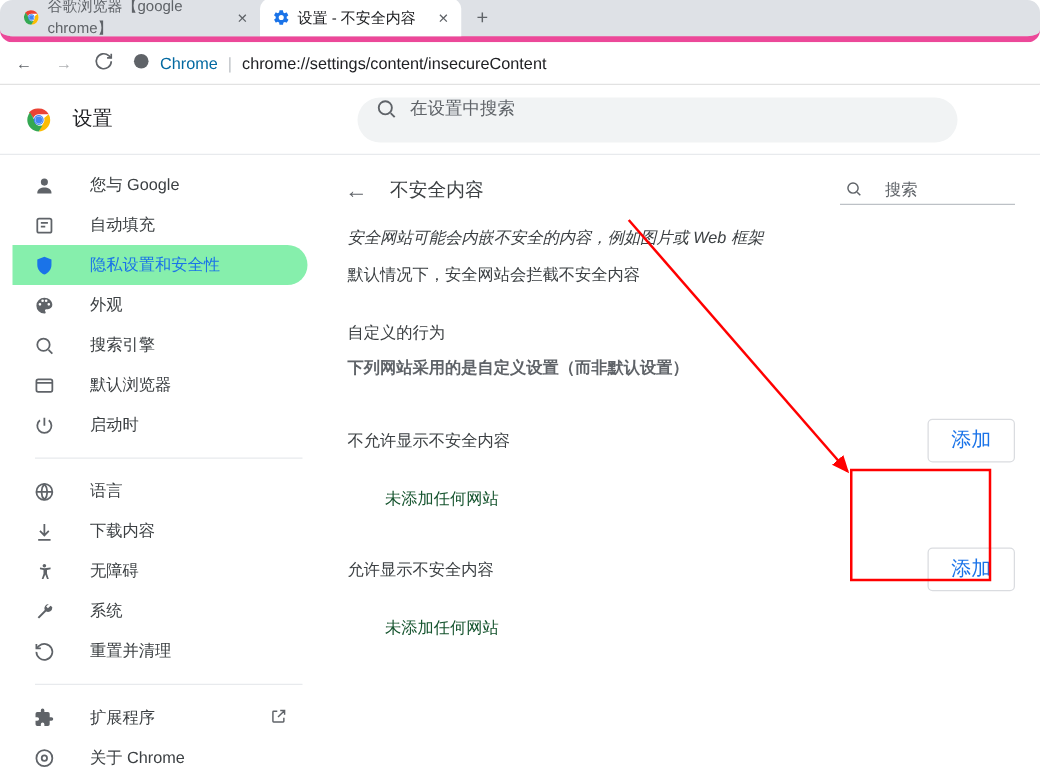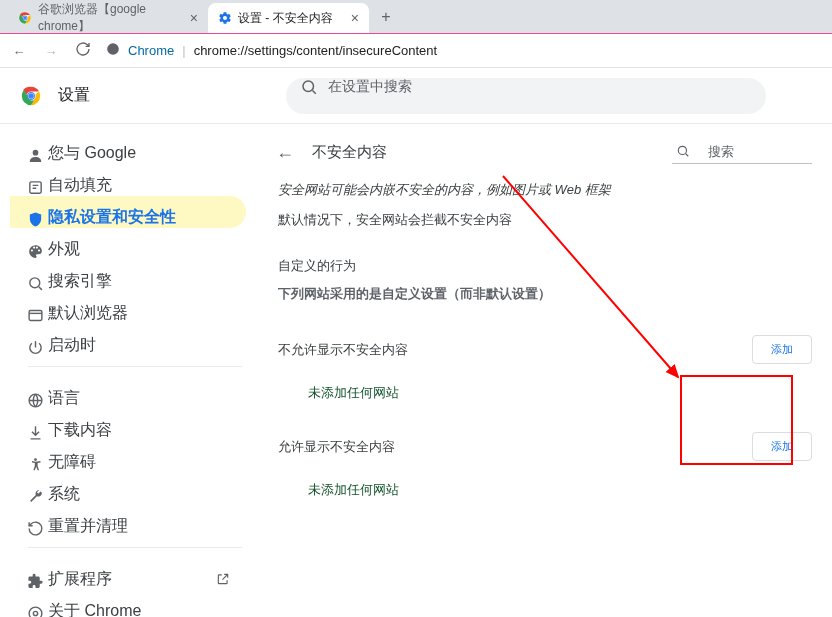--- a/index.html
+++ b/index.html
@@ -1,19 +1,19 @@
 <!DOCTYPE html>
 <html><head>
   <meta charset="utf-8">
   <style>
     * { box-sizing: border-box; margin: 0; padding: 0; }
     body { font-family: "Segoe UI", "Microsoft YaHei", Arial, sans-serif; font-size: 13px; color: #202124; background: #fff; width: 832px; height: 617px; overflow: hidden; position: relative; }
     
     
-    .tabstrip { height: 34px; background: #dee1e6; display: flex; align-items: flex-end; padding-left: 8px; border-bottom: 1px solid #ec4899; }
+    .tabstrip { height: 34px; background: #dee1e6; display: flex; align-items: flex-end; padding-left: 8px; border-bottom: 5px solid #ec4899; border-radius: 10px; }
     .tab { display: flex; align-items: center; height: 30px; padding: 0 10px; background: #dee1e6; border-radius: 8px 8px 0 0; max-width: 200px; font-size: 12px; color: #5f6368; gap: 6px; }
     .tab.active { background: #fff; color: #202124; }
     .tab .favicon { width: 14px; height: 14px; display: inline-flex; align-items: center; justify-content: center; }
     .tab .close { margin-left: 12px; font-size: 14px; color: #5f6368; }
     .newtab { width: 26px; text-align: center; color: #5f6368; font-size: 16px; margin-left: 4px; align-self: center; }
     
     .navbar { height: 34px; background: #fff; display: flex; align-items: center; padding: 0 10px; gap: 14px; border-bottom: 1px solid #e2e2e2; }
     .navicon { color: #5f6368; width: 18px; text-align: center; }
     .url { display: flex; align-items: center; gap: 8px; color: #5f6368; font-size: 13px; }
     .urltext { color: #202124; text-align: right; }
@@ -21,22 +21,22 @@
     
     .header { height: 56px; display: flex; align-items: center; padding: 0 20px; border-bottom: 1px solid #e8eaed; gap: 16px; }
     .header .logo { width: 22px; height: 22px; }
     .header .title { font-size: 16px; font-weight: 500; }
     .searchbox { margin-left: 180px; display: flex; background: #f1f3f4; border-radius: 20px; height: 36px; padding: 0 14px; width: 480px; gap: 10px; color: #5f6368; font-size: 14px; }
     
     .body { display: flex; height: calc(617px - 34px - 34px - 56px); }
     
     
     .sidebar { width: 258px; padding: 8px 0 8px 10px; overflow-y: auto; }
-    .side-item { display: flex; align-items: flex-end; gap: 4px; height: 32px; padding: 0 16px; font-size: 16px; color: #5f6368; border-radius: 0 16px 16px 0; margin-right: 12px; cursor: pointer; }
-    .side-item.active { background: #fef9c3; color: #1a73e8; font-weight: 700; }
+    .side-item { display: flex; align-items: center; gap: 28px; height: 32px; padding: 0 16px; font-size: 13px; color: #5f6368; border-radius: 0 16px 16px 0; margin-right: 12px; cursor: pointer; }
+    .side-item.active { background: #86efac; color: #1a73e8; font-weight: 400; }
     .side-item .sicon { width: 18px; text-align: center; display: inline-flex; align-items: center; justify-content: center; }
     .side-label { color: #3c4043; }
     .side-item.active .side-label { color: #1a73e8; }
     .side-divider { border-top: 1px solid #e8eaed; margin: 10px 16px 10px 18px; }
     .ext-icon { margin-left: auto; }
     
     
     .content { flex: 1; padding: 14px 20px 20px 14px; position: relative; }
     .content-header { display: flex; align-items: center; gap: 14px; margin-bottom: 12px; }
     .back-arrow { font-size: 18px; color: #5f6368; padding: 4px; }
@@ -46,21 +46,21 @@
     .desc { font-size: 13px; color: #3c4043; margin: 14px 0 12px 6px; font-style: italic; }
     .desc2 { font-size: 13px; color: #3c4043; margin: 0 0 28px 6px; }
     
     .section-title { font-size: 13px; color: #3c4043; margin: 18px 0 10px 6px; }
     .section-sub { font-size: 13px; color: #5f6368; margin: 0 0 26px 6px; font-weight: bold; }
     
     .row { display: flex; align-items: center; margin: 0 0 0 6px; padding: 6px 0; }
     .row-title { font-size: 13px; color: #3c4043; flex: 1; }
     .empty { font-size: 13px; color: #14532d; margin: 14px 0 24px 36px; }
     
-    .add-btn { background: #fff; border: 1px solid #dadce0; color: #1a73e8; font-size: 11px; padding: 6px 18px; border-radius: 4px; cursor: pointer; }
+    .add-btn { background: #fff; border: 1px solid #dadce0; color: #1a73e8; font-size: 16px; padding: 6px 18px; border-radius: 4px; cursor: pointer; }
     
     
     .anno-svg { position: absolute; top: 0; left: 0; pointer-events: none; }
     .anno-box { position: absolute; border: 2px solid #ff0000; pointer-events: none; }
   </style>
 </head>
 <body>
 
 <div class="tabstrip">
   <div class="tab">

